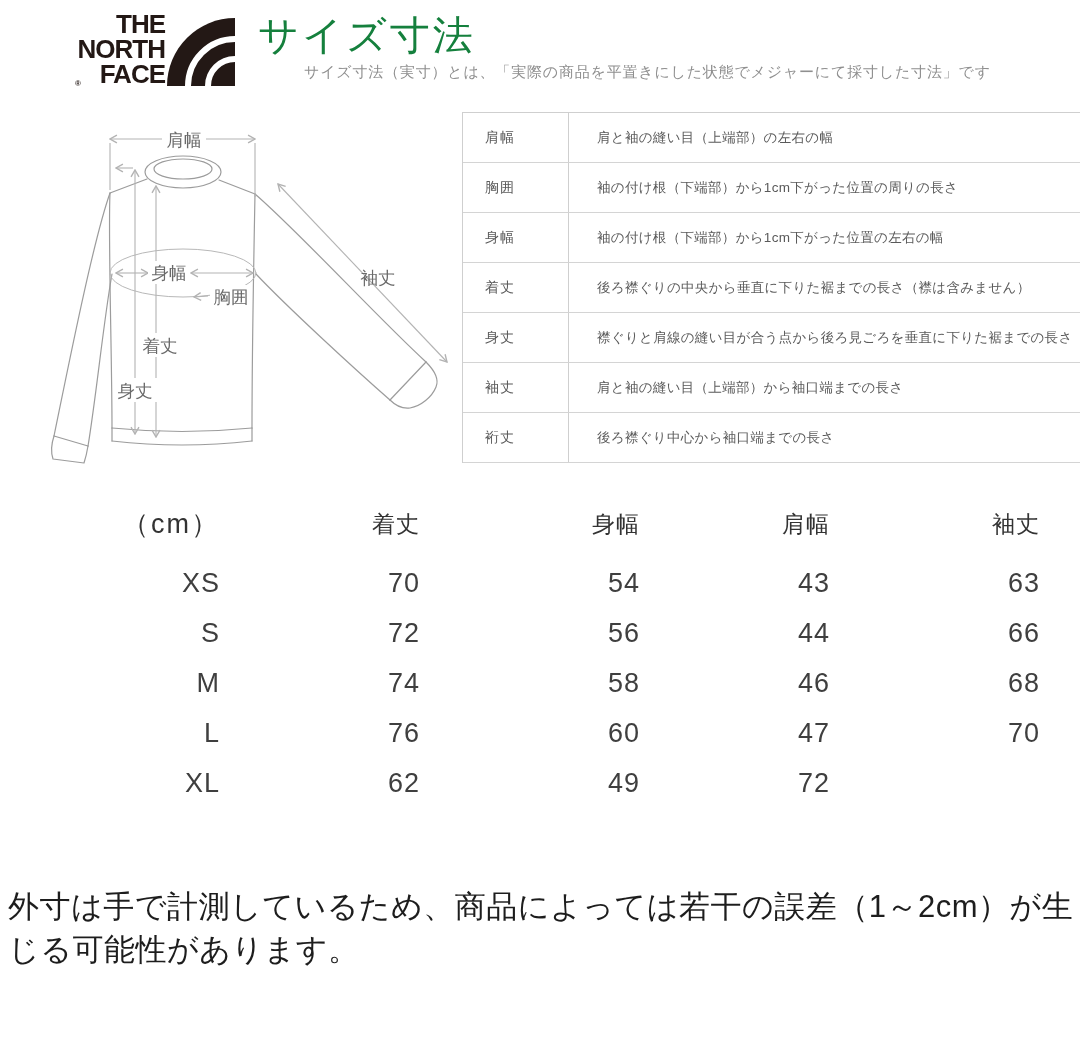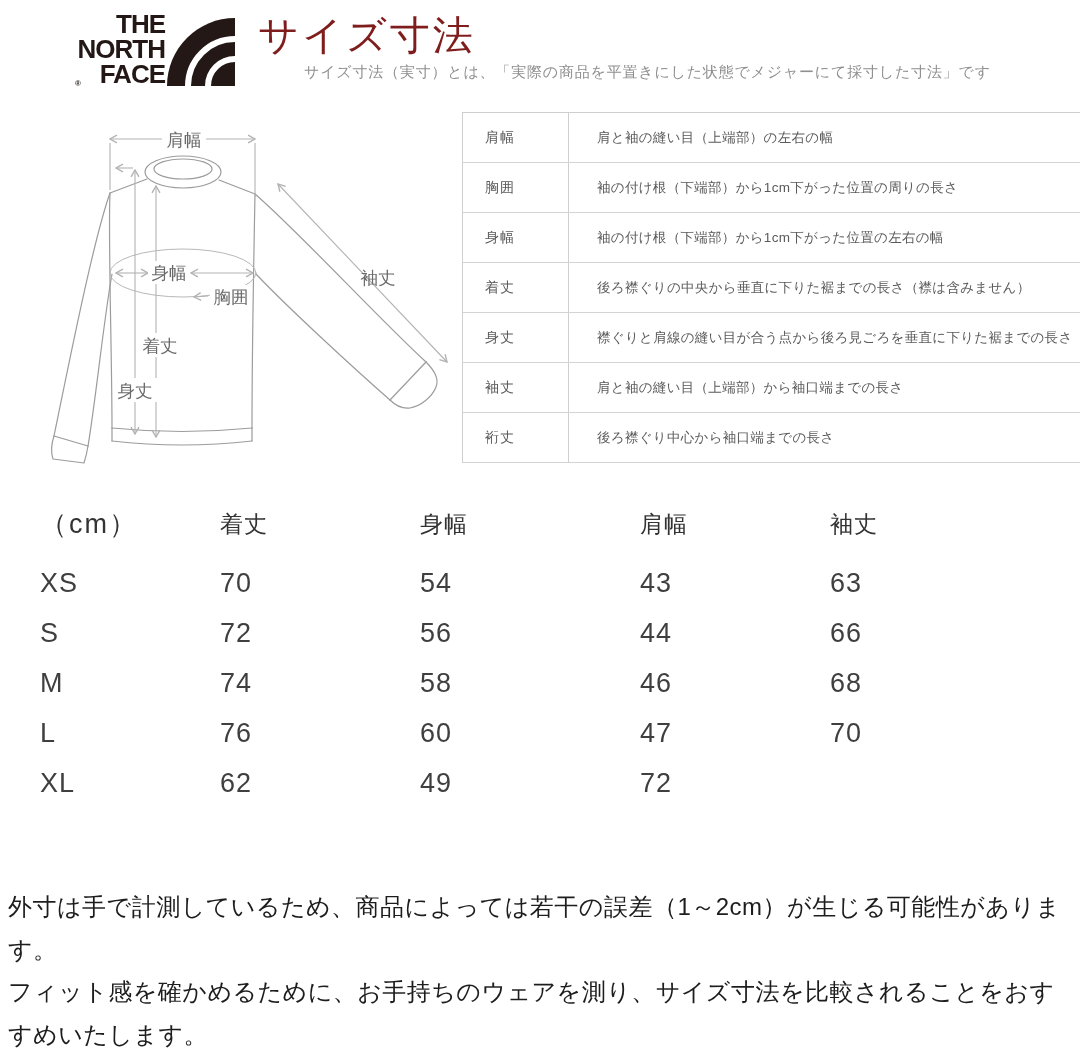--- a/index.html
+++ b/index.html
@@ -2,44 +2,44 @@
 <html><head>
 <meta charset="utf-8">
 <style>
   * { margin:0; padding:0; box-sizing:border-box; }
   html,body { background:#ffffff; }
   body { font-family:"Liberation Sans","DejaVu Sans",sans-serif; color:#3c3c3c; }
   .page { position:relative; width:1080px; height:1062px; background:#fff; overflow:hidden; }
 
   
   .logo { position:absolute; left:63px; top:6px; width:178px; height:86px; }
-  .page-title { position:absolute; left:258px; top:8px; font-size:40px; letter-spacing:3px; color:#7f1d1d; font-weight:400;text-align:center; }
+  .page-title { position:absolute; left:258px; top:8px; font-size:40px; letter-spacing:3px; color:#15803d; font-weight:400;text-align:center; }
   .page-subtitle { position:absolute; left:259px; top:63px; font-size:15px; letter-spacing:0.8px; color:#8f8f8f; white-space:nowrap;margin-left:45px; }
 
   
   .diagram { position:absolute; left:38px; top:106px; width:440px; height:380px; }
   .diagram text { font-family:"Liberation Sans","DejaVu Sans",sans-serif; font-size:17.5px; fill:#6a6a6a; }
 
   
   .def-table { position:absolute; left:462px; top:112px; width:618px; border-top:1px solid #cfcfcf; border-left:1px solid #cfcfcf; }
   .def-row { display:flex; height:50px; border-bottom:1px solid #d4d4d4; }
   .def-term { width:106px; flex:0 0 106px; border-right:1px solid #cfcfcf; display:flex; align-items:center; padding-left:22px; font-size:14px; color:#5a5a5a; letter-spacing:1px; }
   .def-desc { flex:1; display:flex; align-items:center; padding-left:28px; font-size:13.5px; color:#5a5a5a; letter-spacing:0.3px; white-space:nowrap; overflow:visible; }
 
   
   .size-table { position:absolute; left:40px; top:498px; width:1000px; }
   .size-row { display:grid; grid-template-columns:180px 200px 220px 190px 210px; height:50px; align-items:center; }
   .size-row.header { height:52px; margin-bottom:8px; }
-  .size-cell { text-align:left; font-size:27px; color:#3f3f3f; letter-spacing:1px; }
+  .size-cell { text-align:right; font-size:27px; color:#3f3f3f; letter-spacing:1px; }
   .size-row.header .size-cell { font-size:23px; color:#333; }
   .size-row.header .size-cell.unit { font-size:27px; letter-spacing:2px; }
 
   
   .notes { position:absolute; left:8px; top:886px; width:1068px; }
-  .notes p { font-size:24px; line-height:42.5px; color:#1d1d1d; letter-spacing:0.5px; font-weight:400; }
+  .notes p { font-size:31px; line-height:42.5px; color:#1d1d1d; letter-spacing:0.5px; font-weight:400; }
 </style>
 </head>
 <body>
 
 <div class="page">
 
   <svg class="logo" viewBox="0 0 178 86">
     <g fill="#231815" font-family="Liberation Sans, DejaVu Sans, sans-serif" font-weight="bold" text-anchor="end">
       <text x="102" y="27" font-size="26" letter-spacing="-1">THE</text>
       <text x="102" y="52" font-size="26" letter-spacing="-1">NORTH</text>
@@ -192,16 +192,15 @@
     <div class="size-row">
       <div class="size-cell">XL</div>
       <div class="size-cell">62</div>
       <div class="size-cell">49</div>
       <div class="size-cell">72</div>
     </div>
   </div>
 
   <div class="notes">
     <p>外寸は手で計測しているため、商品によっては若干の誤差（1～2cm）が生じる可能性があります。</p>
-    <p>フィット感を確かめるために、お手持ちのウェアを測り、サイズ寸法を比較されることをおすすめいたします。</p>
   </div>
 
 </div>
 
 </body></html>

